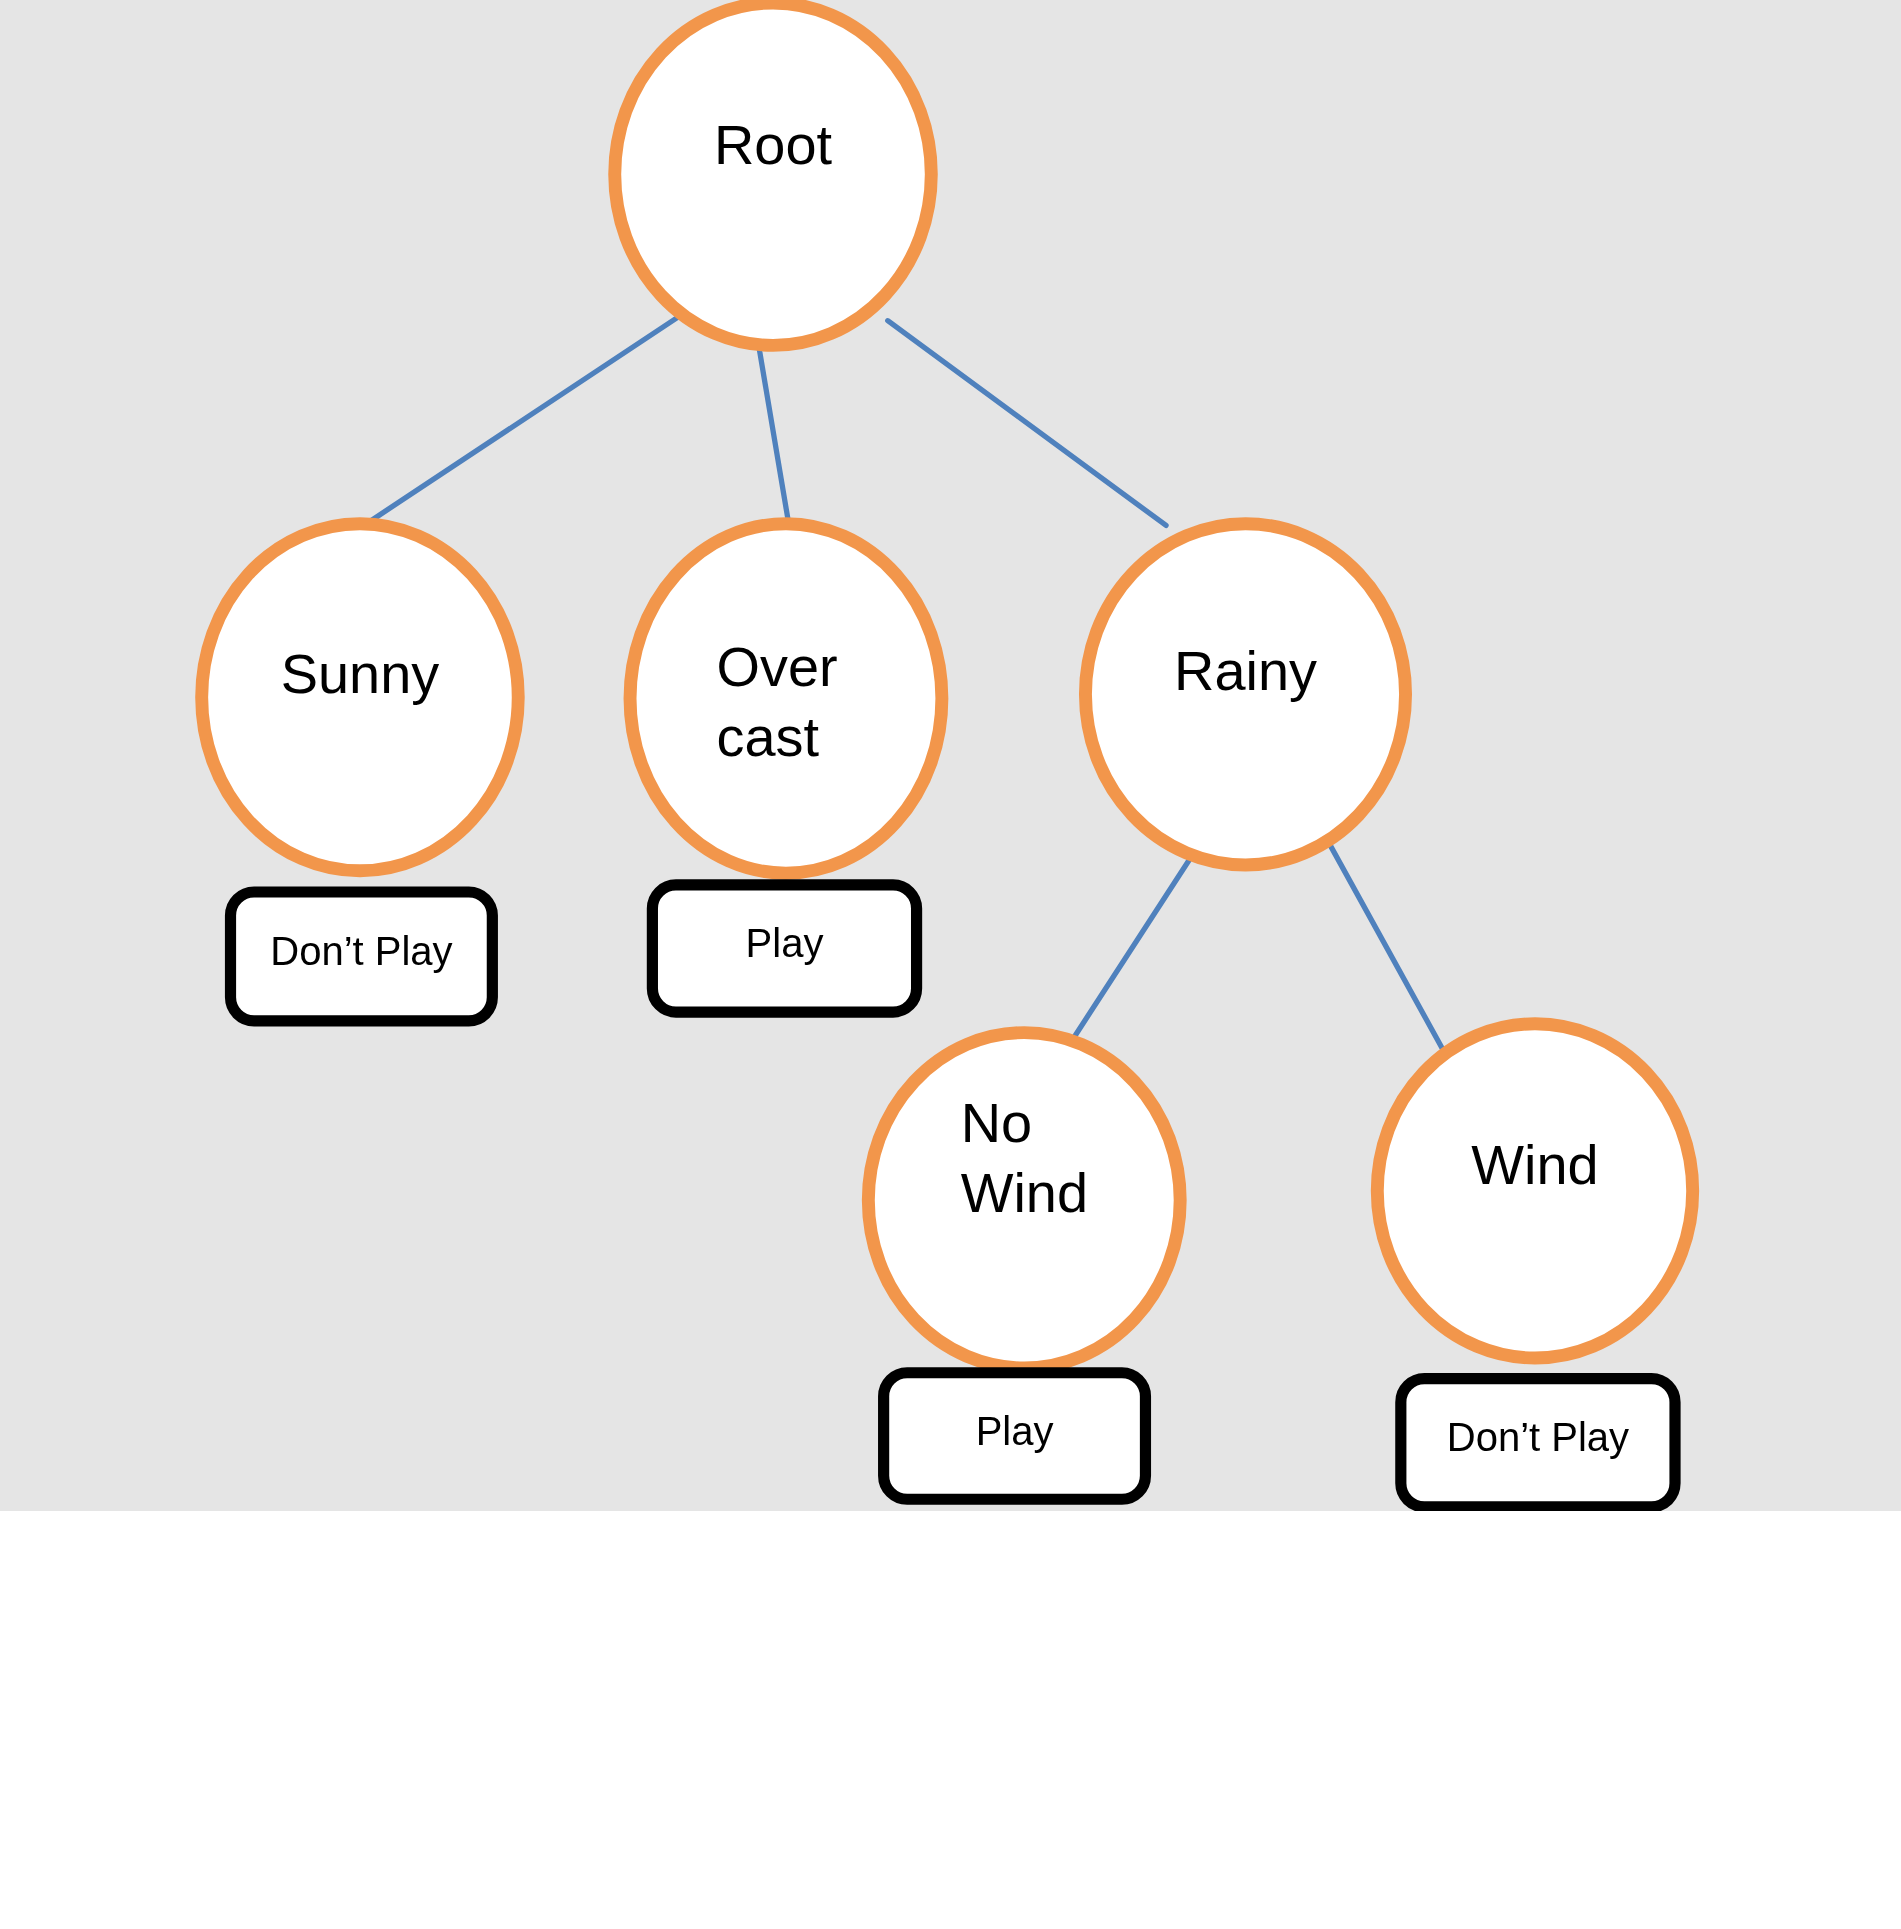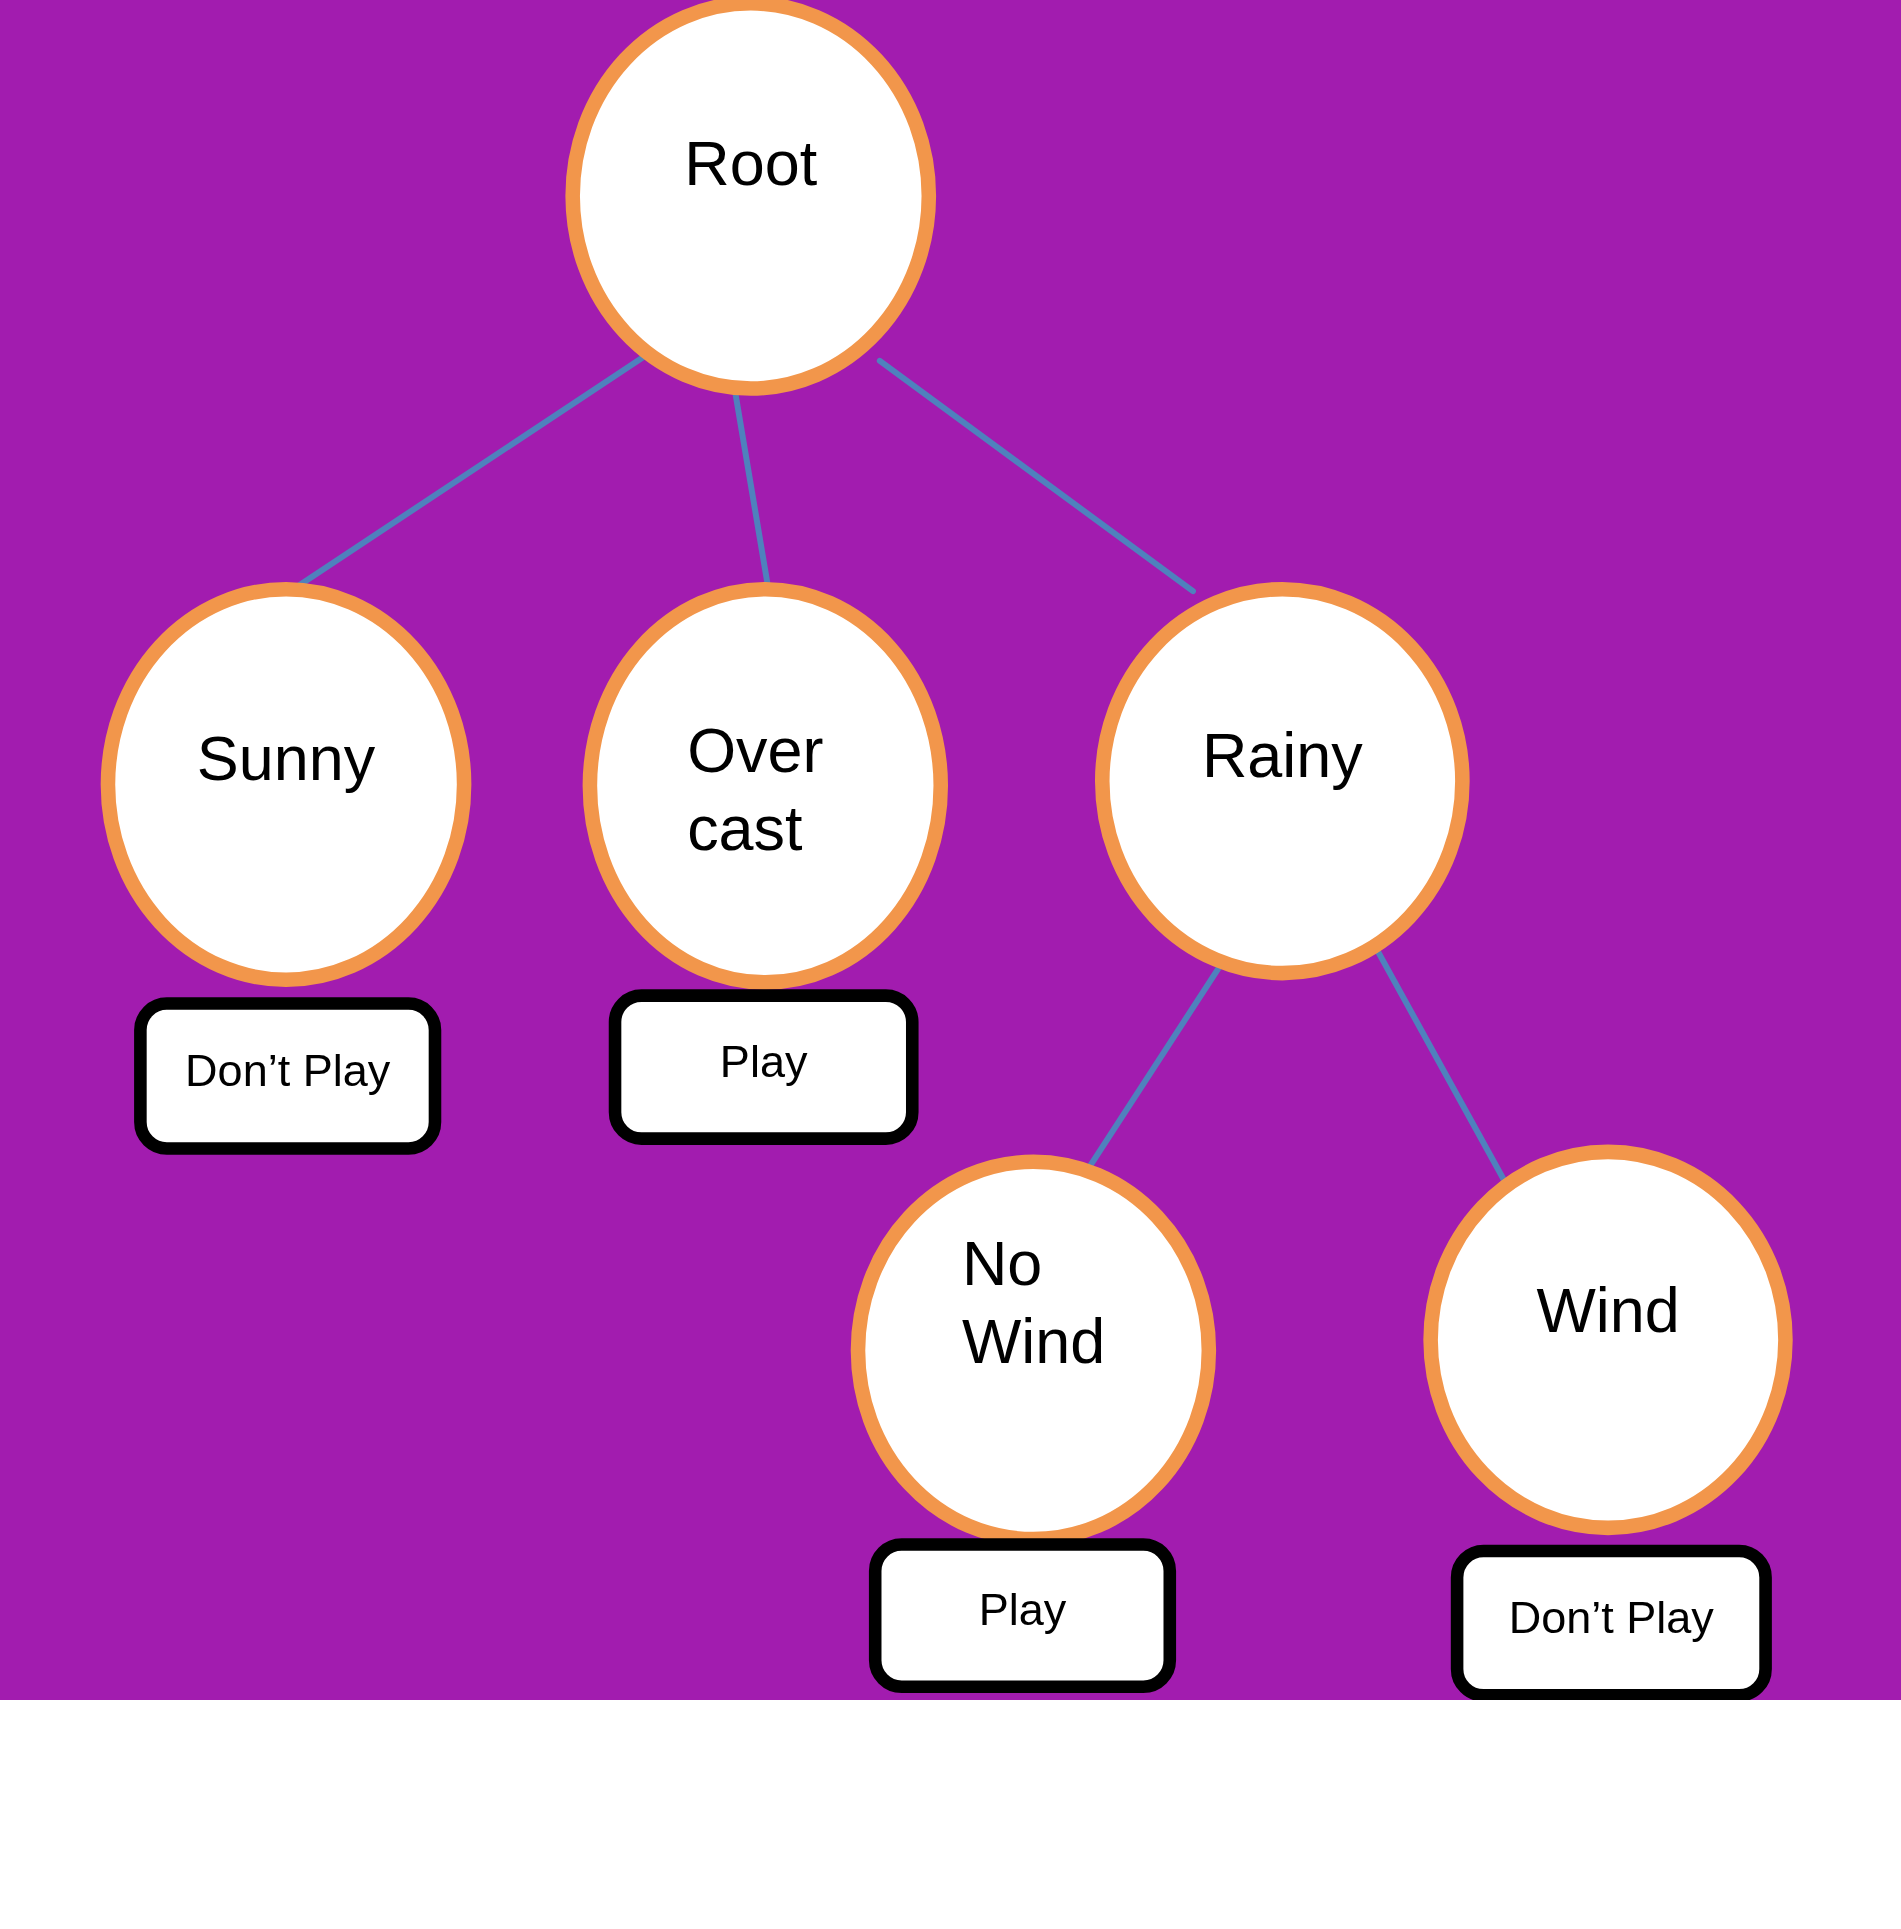--- a/index.html
+++ b/index.html
@@ -3,22 +3,22 @@
 <meta charset="utf-8">
 <style>
   html, body {
     margin: 0;
     padding: 0;
     background: #ffffff;
   }
   #canvas-wrap {
     position: relative;
     width: 1902px;
-    height: 1700px;
-    background: #a21caf;
+    height: 1511px;
+    background: #e5e5e5;
     overflow: hidden;
   }
   #tree-svg {
     position: absolute;
     left: 0;
     top: 0;
     width: 100%;
     height: 100%;
     display: block;
   }

